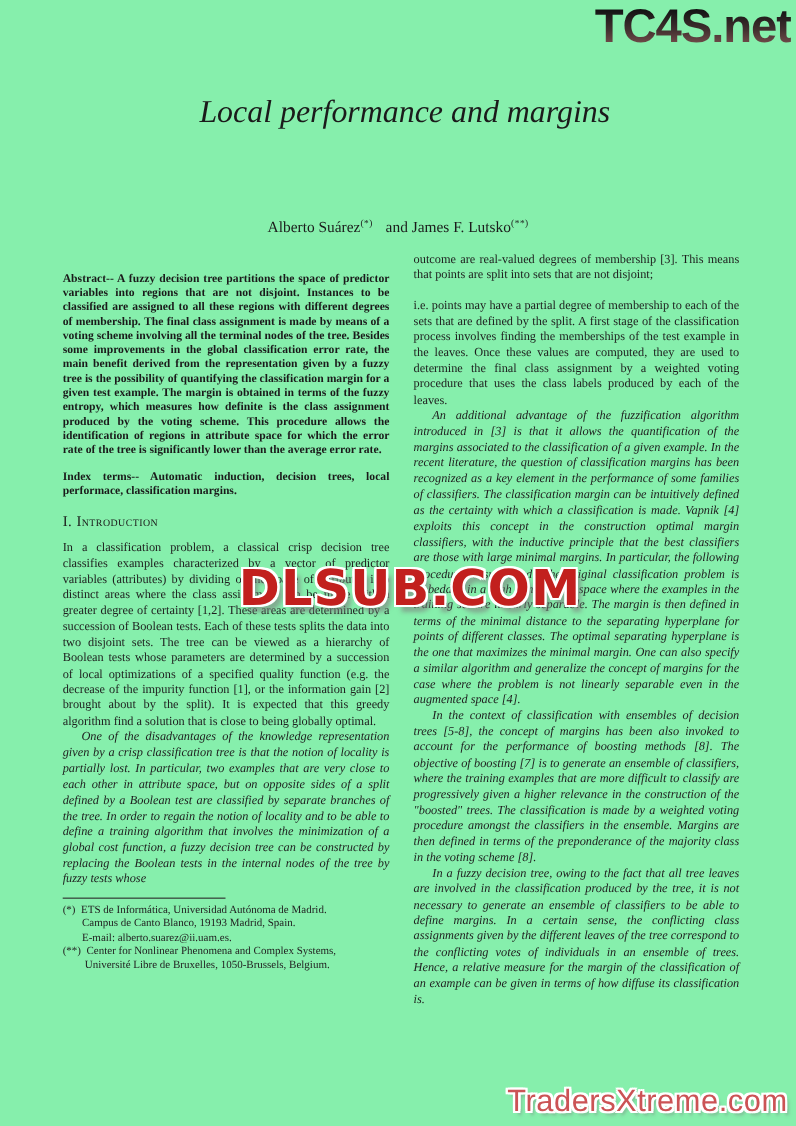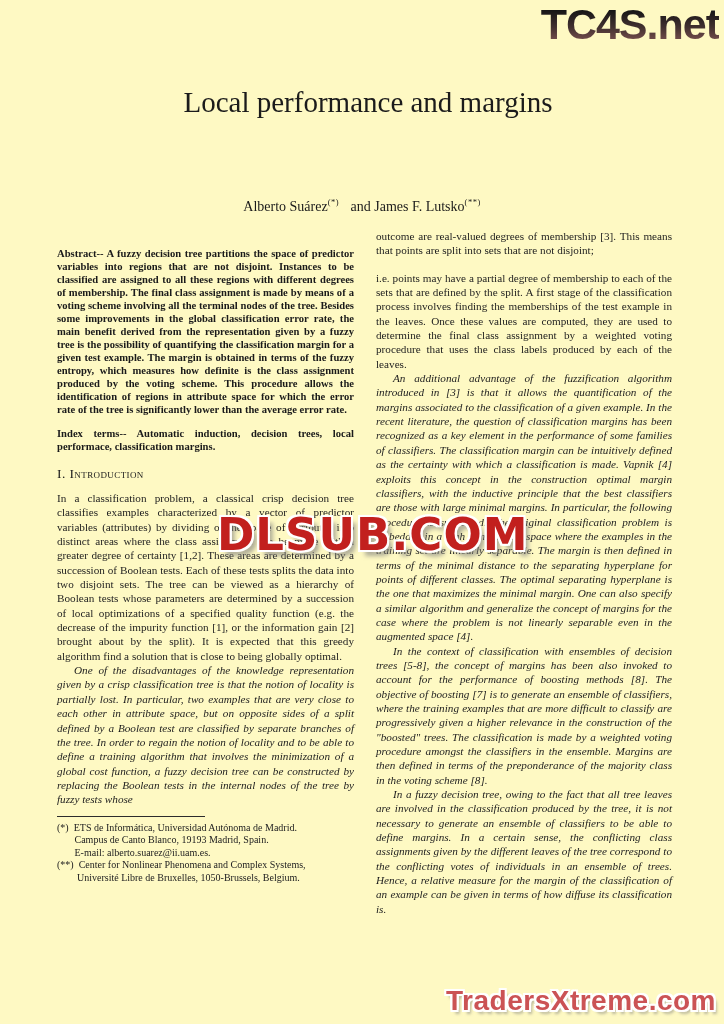--- a/index.html
+++ b/index.html
@@ -4,21 +4,21 @@
 <style>
   html, body { margin: 0; padding: 0; }
   body {
     width: 724px; height: 1024px;
     background: #ffffff;
     font-family: "Liberation Serif", serif;
     color: #1f1f1f;
     position: relative;
     overflow: hidden;
   }
-  .page { position: absolute; inset: 0; background: #fef9c3; padding-left: 21px; }
+  .page { position: absolute; inset: 0; background: #86efac; padding-left: 21px; }
 
   
   .wm-top {
     position: absolute; top: 0px; right: 5px;
     font-family: "Liberation Sans", sans-serif;
     font-weight: bold; font-size: 43px; letter-spacing: -1px;
     color: #2e2020;
     z-index: 30;
   }
   @supports (-webkit-background-clip: text) {
@@ -39,38 +39,39 @@
       -2px  2px 0 #ffffff, 2px  2px 0 #ffffff,
        0   -2px 0 #ffffff, 0    2px 0 #ffffff,
       -2px  0   0 #ffffff, 2px  0   0 #ffffff,
        5px  6px 4px rgba(125,125,125,0.6);
     z-index: 40;
     pointer-events: none;
   }
   .wm-bottom {
     position: absolute; top: 985px; right: 8px;
     font-family: "Liberation Sans", sans-serif;
-    font-weight: bold; font-size: 28px; letter-spacing: 0.5px;
+    font-weight: normal; font-size: 28px; letter-spacing: 0.5px;
     color: #cb5355;
     text-shadow:
       -2px -2px 0 #ffffff, 2px -2px 0 #ffffff,
       -2px  2px 0 #ffffff, 2px  2px 0 #ffffff,
        0   -2px 0 #ffffff, 0    2px 0 #ffffff,
       -2px  0   0 #ffffff, 2px  0   0 #ffffff,
        3px  4px 3px rgba(120,120,120,0.55);
     z-index: 30;
     text-align: center;
   }
 
   
   .title {
     position: absolute; top: 84px; left: 12px; right: 0;
     text-align: center;
     font-size: 29px; line-height: 36px;
     color: #1b1b1b;
+    font-style: italic;
   }
   .authors {
     position: absolute; top: 179px; left: 0; right: 0;
     text-align: center;
     font-size: 14px;
     color: #1b1b1b;
     margin-top: 18px;
   }
   .authors sup { font-size: 8.5px; vertical-align: super; letter-spacing: 0.5px; }
   .authors .sp { display: inline-block; width: 8px; }

